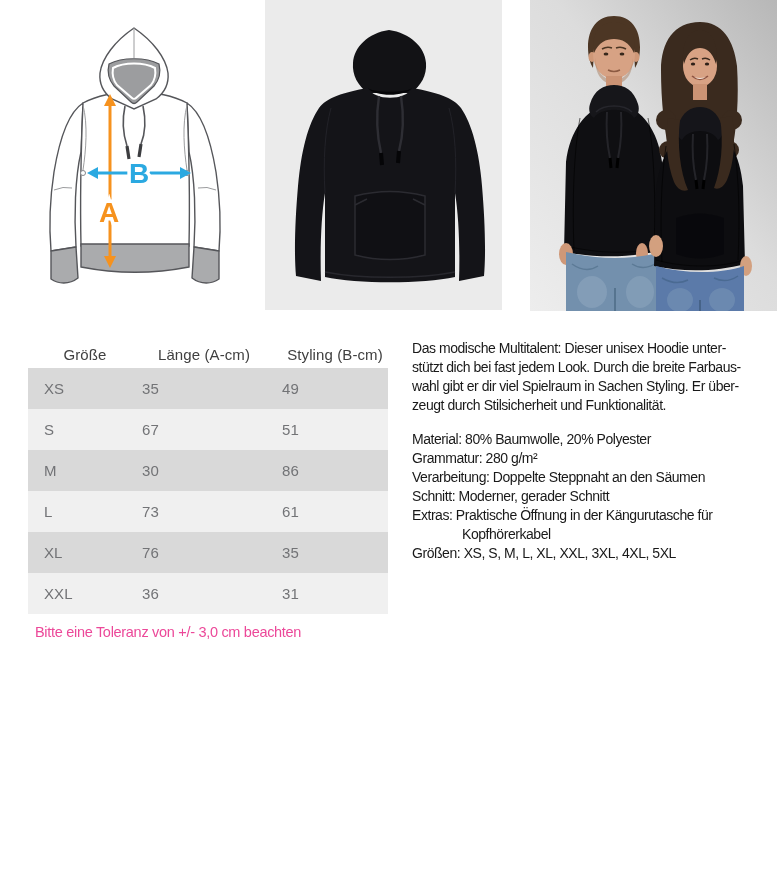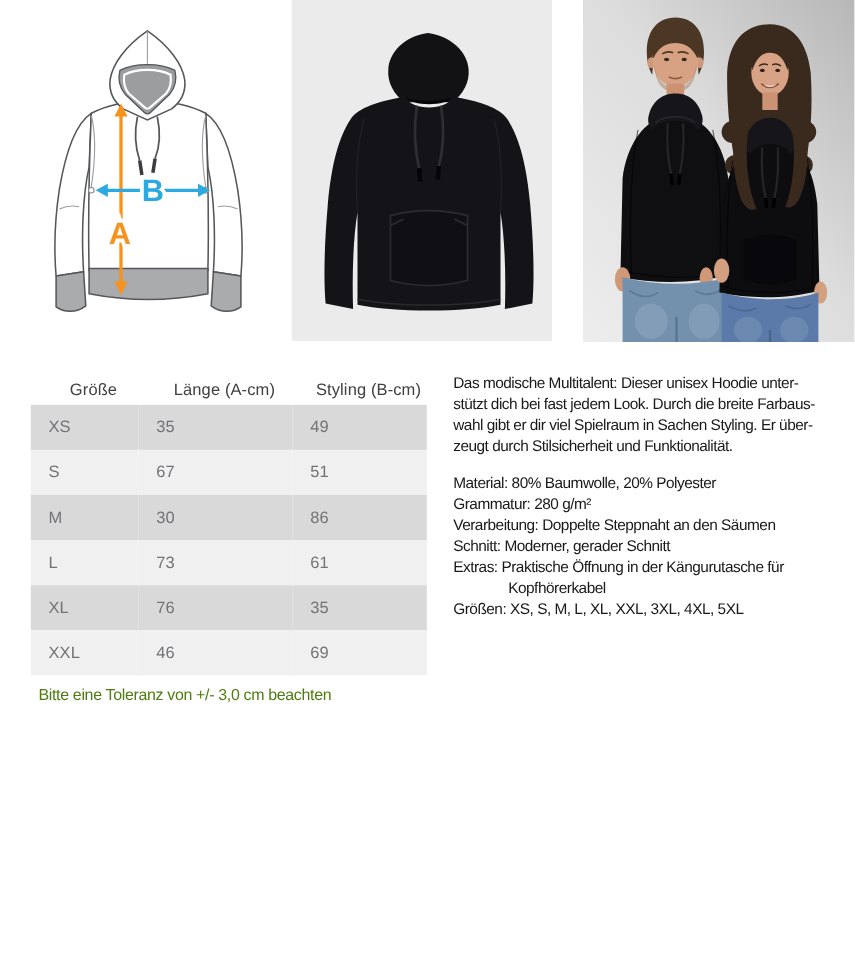--- a/index.html
+++ b/index.html
@@ -37,21 +37,21 @@
     position:absolute; left:412px; top:339px; width:368px;
     font-size:14px; line-height:19px; color:#191919; letter-spacing:-0.45px;
   }
   .desc-line { white-space:nowrap; }
   .desc-line.indent { padding-left:50px; }
   #product-specs { margin-top:15px; }
 
   
   #tolerance-note {
     position:absolute; left:35px; top:624px;
-    font-size:14.5px; color:#4d7c0f; letter-spacing:-0.3px;
+    font-size:14.5px; color:#ec4899; letter-spacing:-0.3px;
   }
 </style>
 </head>
 <body>
 
 <div class="page">
 
   <div class="panel" id="diagram-panel">
     <svg viewBox="0 0 230 300">
       <rect x="0" y="0" width="230" height="300" fill="#ffffff"></rect>
@@ -233,22 +233,22 @@
           <td>73</td>
           <td>61</td>
         </tr>
         <tr>
           <td>XL</td>
           <td>76</td>
           <td>35</td>
         </tr>
         <tr>
           <td>XXL</td>
-          <td>46</td>
-          <td>69</td>
+          <td>36</td>
+          <td>31</td>
         </tr>
       </tbody>
   </table>
 
   <div id="description">
     <div id="product-intro">
         <div class="desc-line">Das modische Multitalent: Dieser unisex Hoodie unter-</div>
         <div class="desc-line">stützt dich bei fast jedem Look. Durch die breite Farbaus-</div>
         <div class="desc-line">wahl gibt er dir viel Spielraum in Sachen Styling. Er über-</div>
         <div class="desc-line">zeugt durch Stilsicherheit und Funktionalität.</div>

